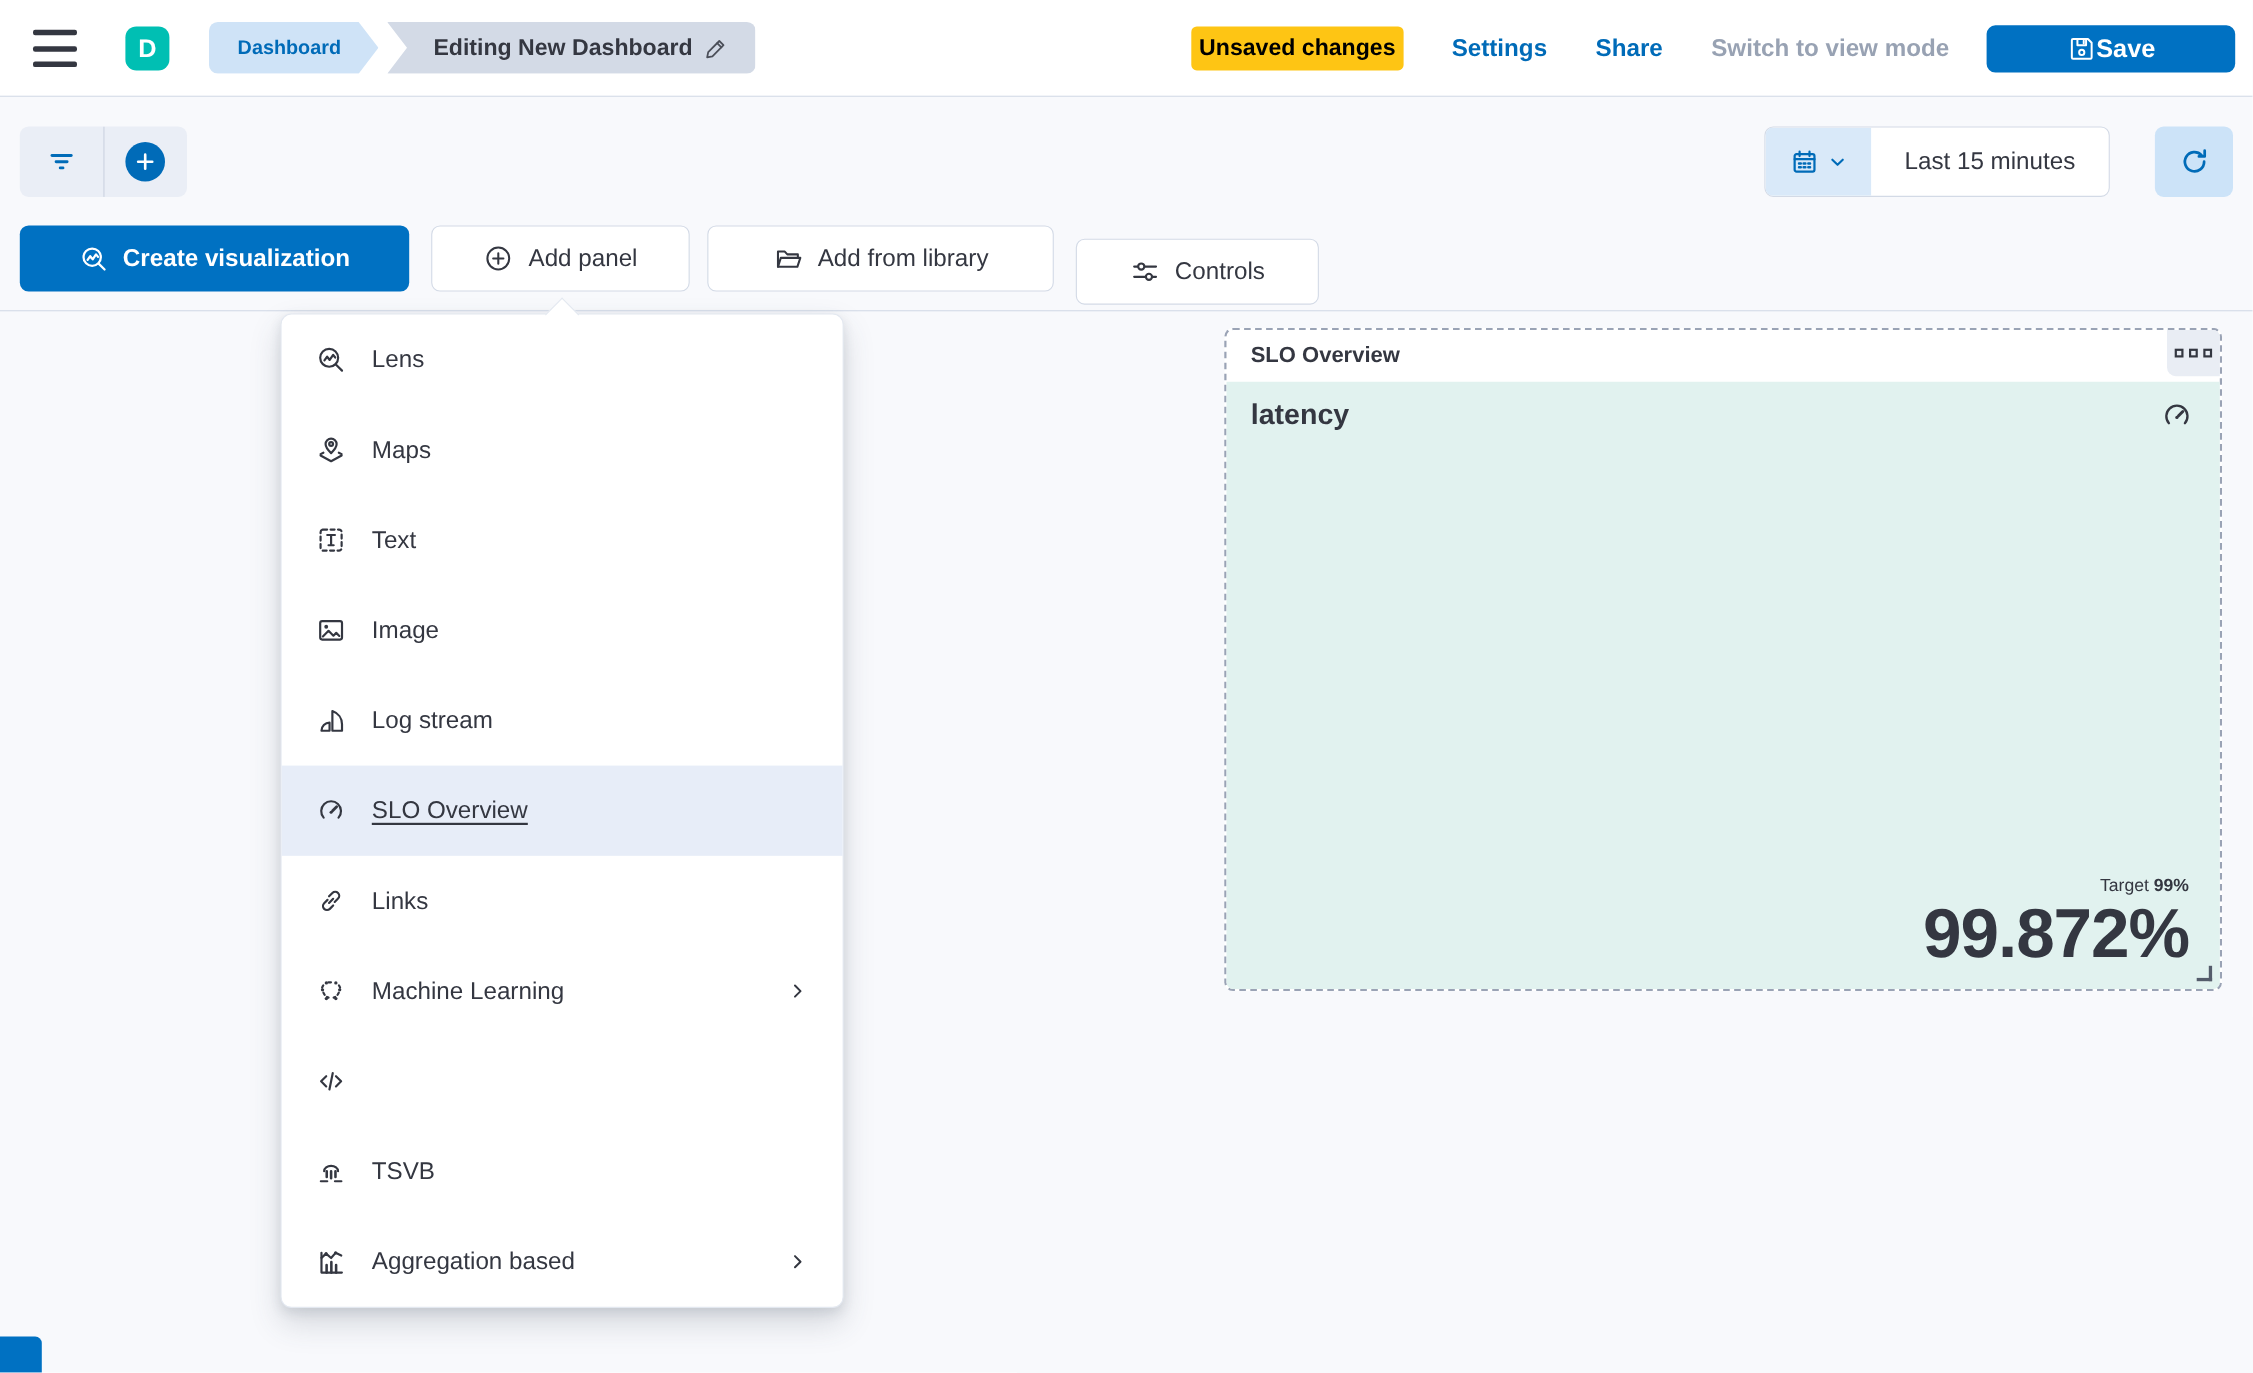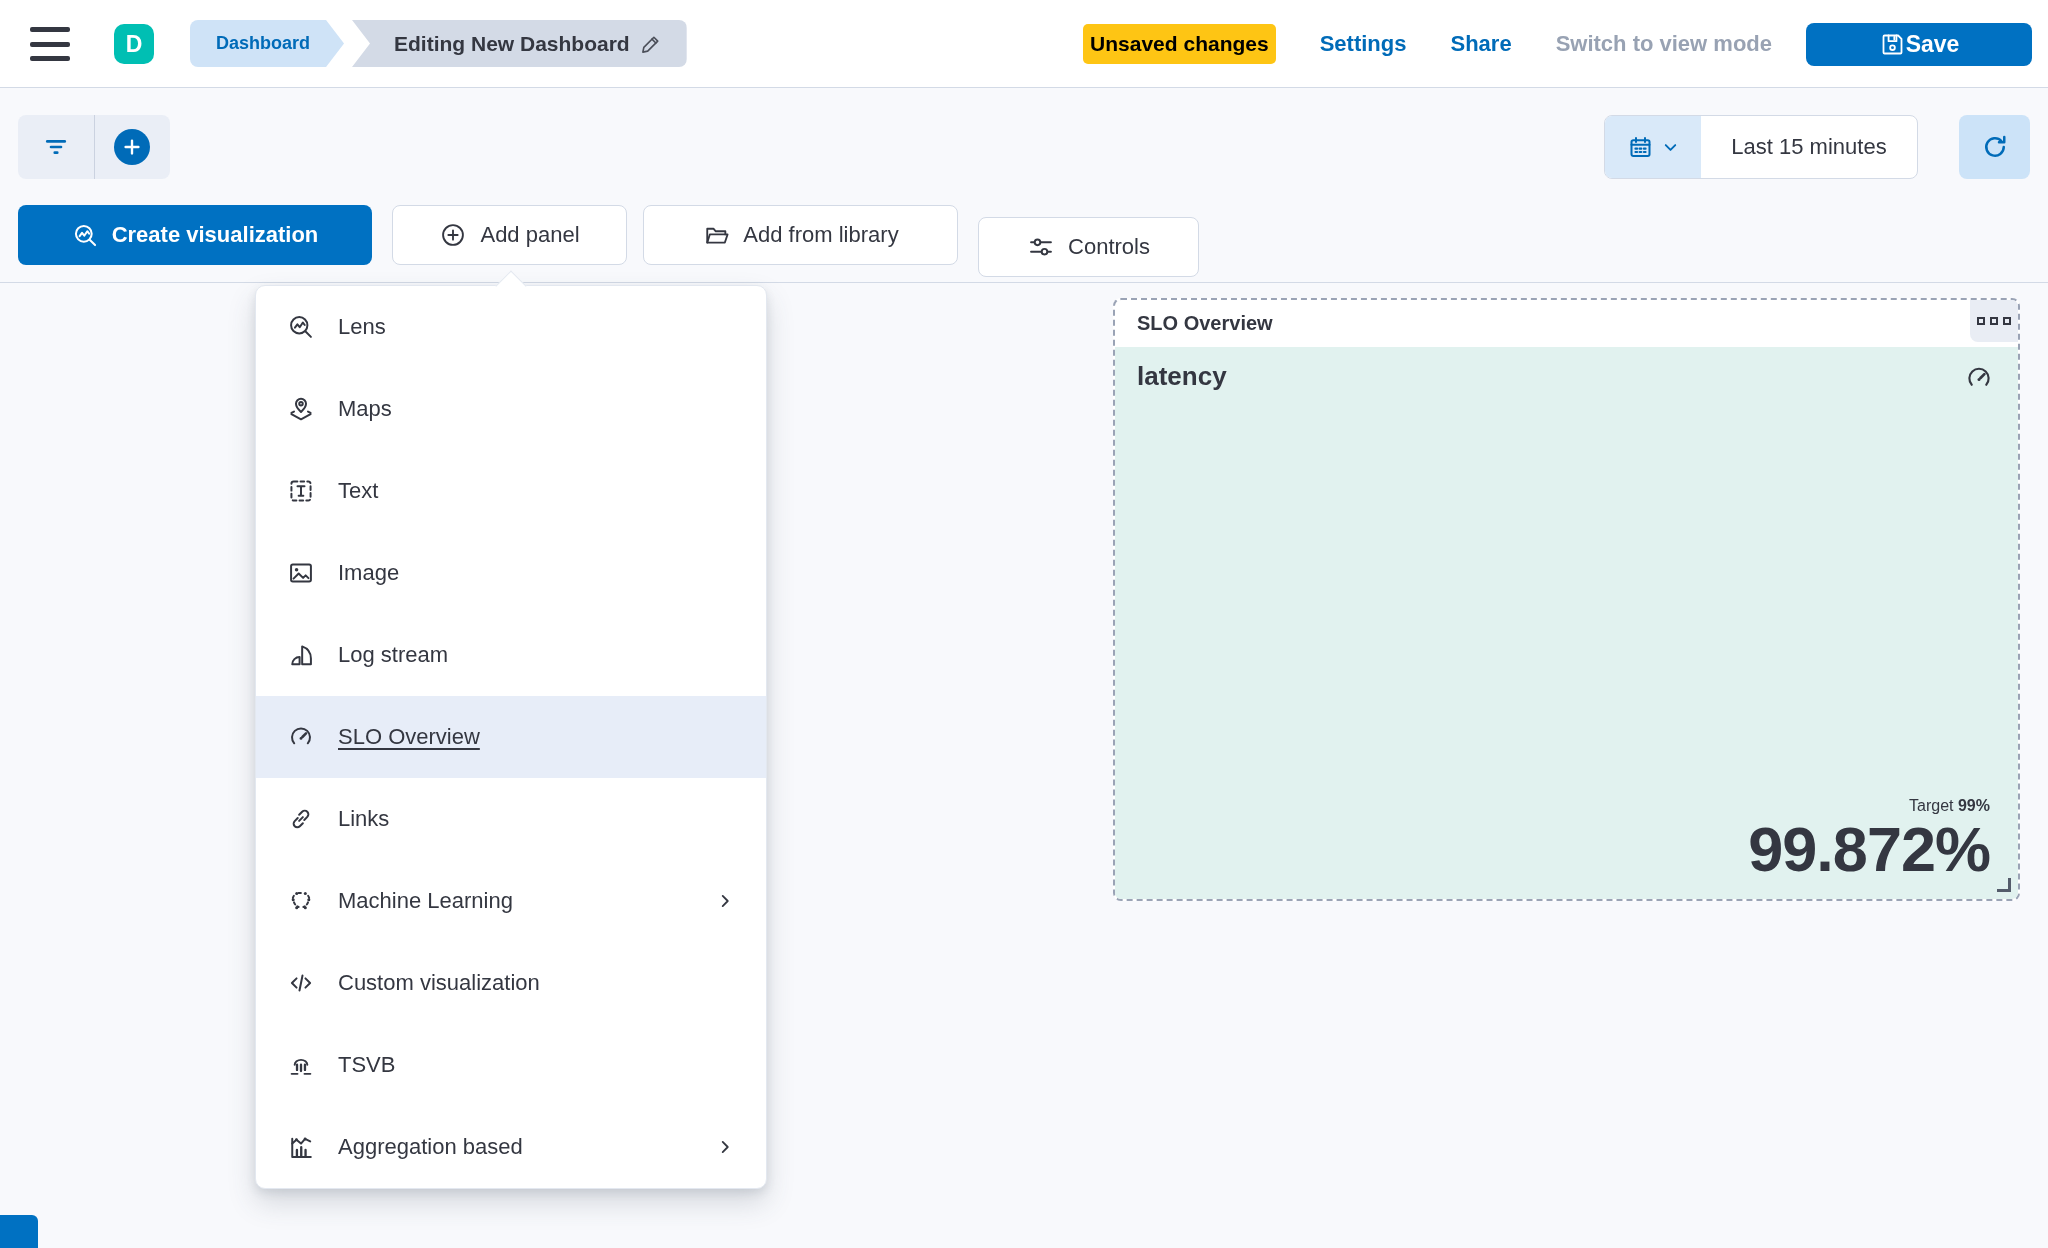--- a/index.html
+++ b/index.html
@@ -300,21 +300,20 @@
               <path d="M9.5 6.5l5.5 5.5-5.5 5.5"></path>
             </svg>
           </span>
         </div>
         <div class="menu-item">
           <span class="mi-icon">
             <svg viewBox="0 0 24 24" style="stroke-width:1.7">
               <path d="M8.2 8l-4 4 4 4M15.8 8l4 4-4 4M13.3 5.6l-2.6 12.8"></path>
             </svg>
           </span>
-          <span class="mi-label">Custom visualization</span>
         </div>
         <div class="menu-item">
           <span class="mi-icon">
             <svg viewBox="0 0 24 24" style="stroke-width:1.7">
               <path d="M6.6 11.8a5.4 4.2 0 0 1 10.8 0"></path>
               <path d="M8.6 11.8v4.4M12 11.8v5.4M15.4 11.8v4.4" style="stroke-width:2"></path>
               <path d="M4 19.6h5M15 19.6h5"></path>
             </svg>
           </span>
           <span class="mi-label">TSVB</span>

